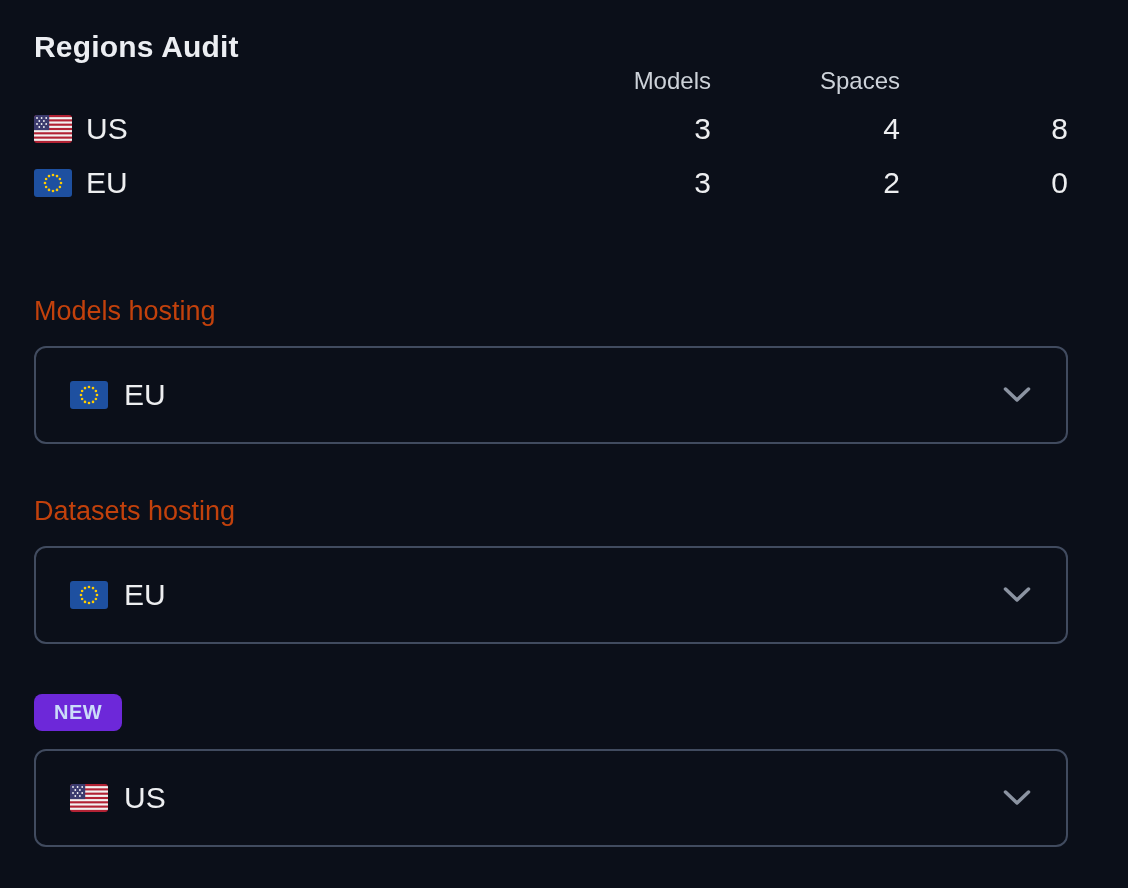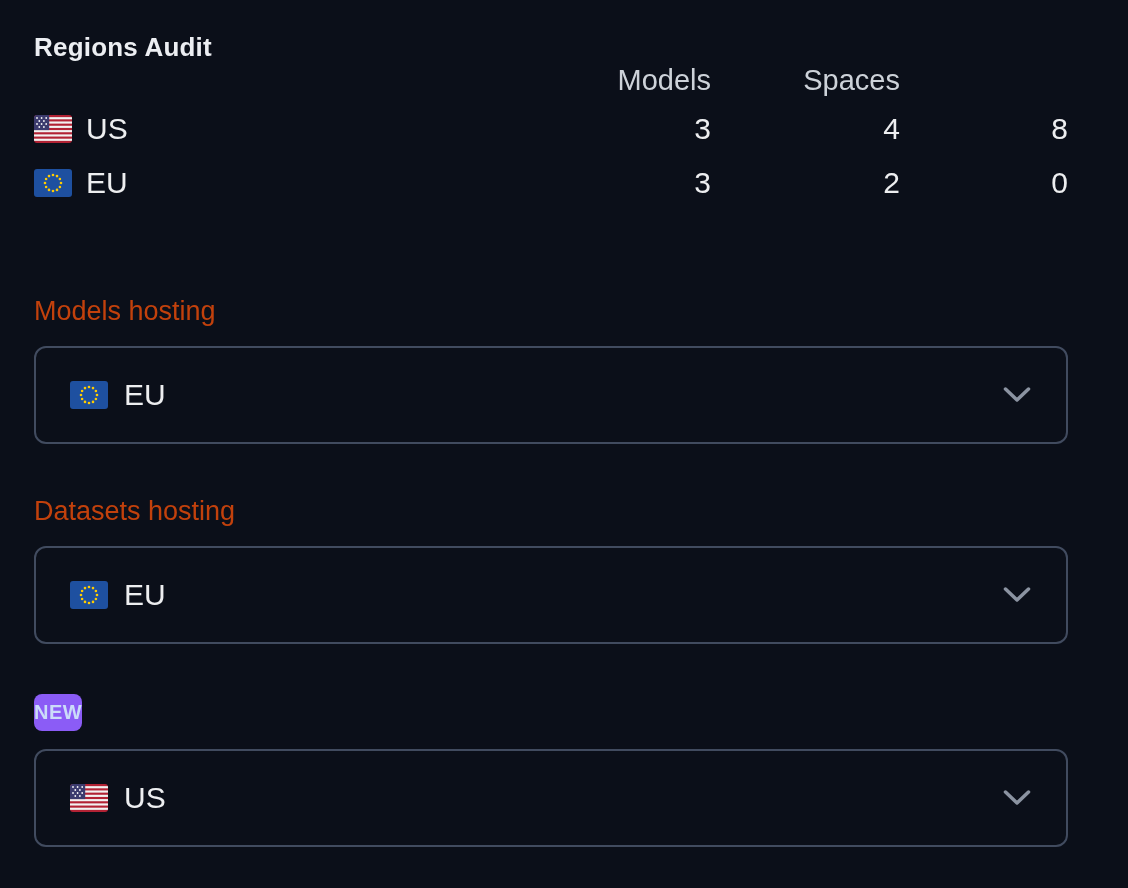--- a/index.html
+++ b/index.html
@@ -15,31 +15,31 @@
     width: 1068px; 
   }
 
   
   .audit-head {
     display: grid;
     grid-template-columns: 1fr 189px 189px 168px;
     height: 66px;
   }
   .audit-title {
-    font-size: 26px;
+    font-size: 30px;
     font-weight: 700;
     letter-spacing: 0.2px;
     color: #eceef2;
     align-self: start;
     line-height: 34px;
   }
   .col-header {
     align-self: end;
     text-align: right;
-    font-size: 29px;
+    font-size: 24px;
     line-height: 31px;
     color: #cdd2d9;
     font-weight: 400;
   }
   .audit-rows { margin-top: 6px; }
   .audit-row {
     display: grid;
     grid-template-columns: 1fr 189px 189px 168px;
     height: 54px;
     align-items: center;
@@ -76,26 +76,26 @@
     margin-bottom: 18px;
   }
   .section-label {
     font-size: 27px;
     line-height: 34px;
     color: #c2410c;
   }
   .badge {
     display: inline-flex;
     align-items: center;
-    background: #8b5cf6;
+    background: #6d28d9;
     color: #cbdcf9;
     font-size: 20px;
     font-weight: 700;
     letter-spacing: 0.5px;
-    padding: 7px 0;
+    padding: 7px 20px;
     border-radius: 8px;
   }
   .select-box {
     height: 98px;
     border: 2px solid #414b5f;
     border-radius: 12px;
     display: flex;
     align-items: center;
     padding: 0 34px;
     cursor: pointer;

